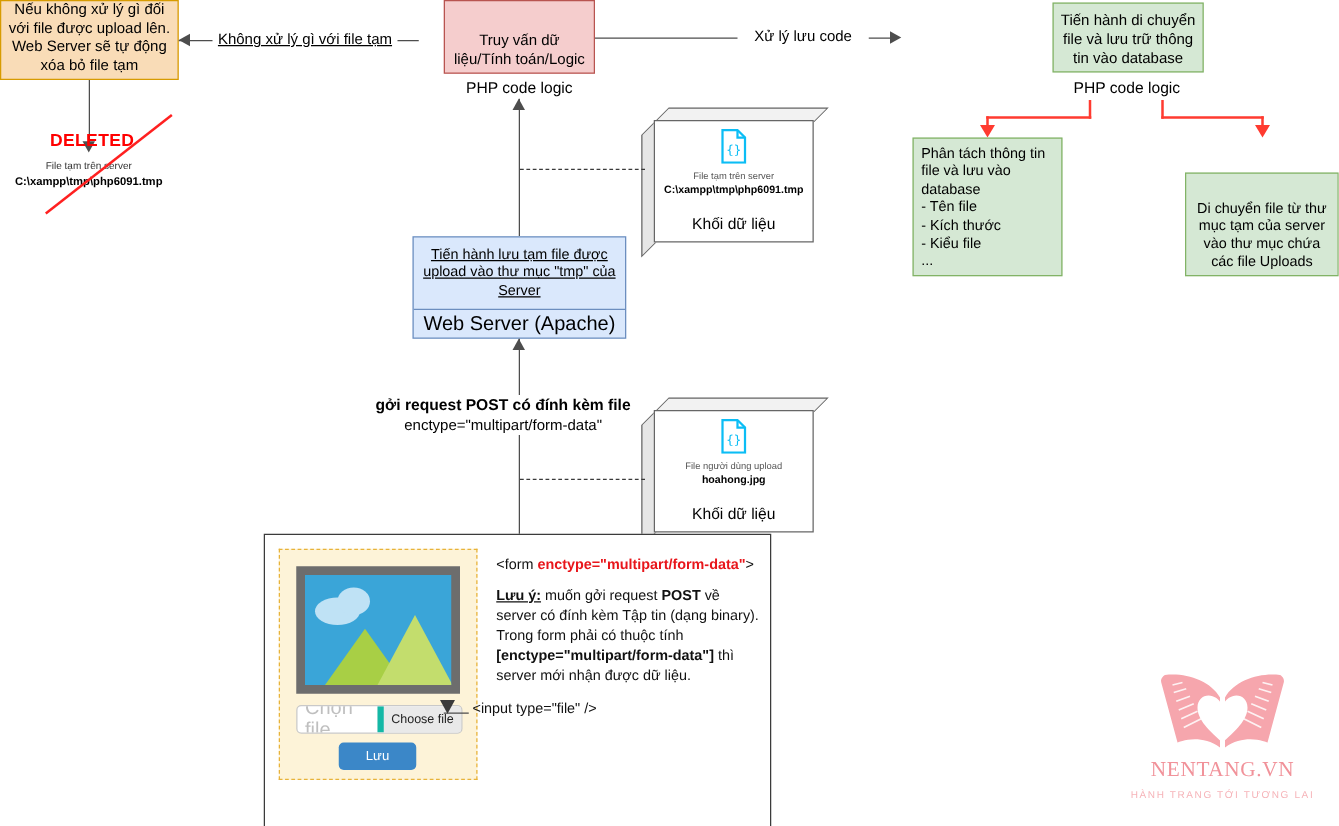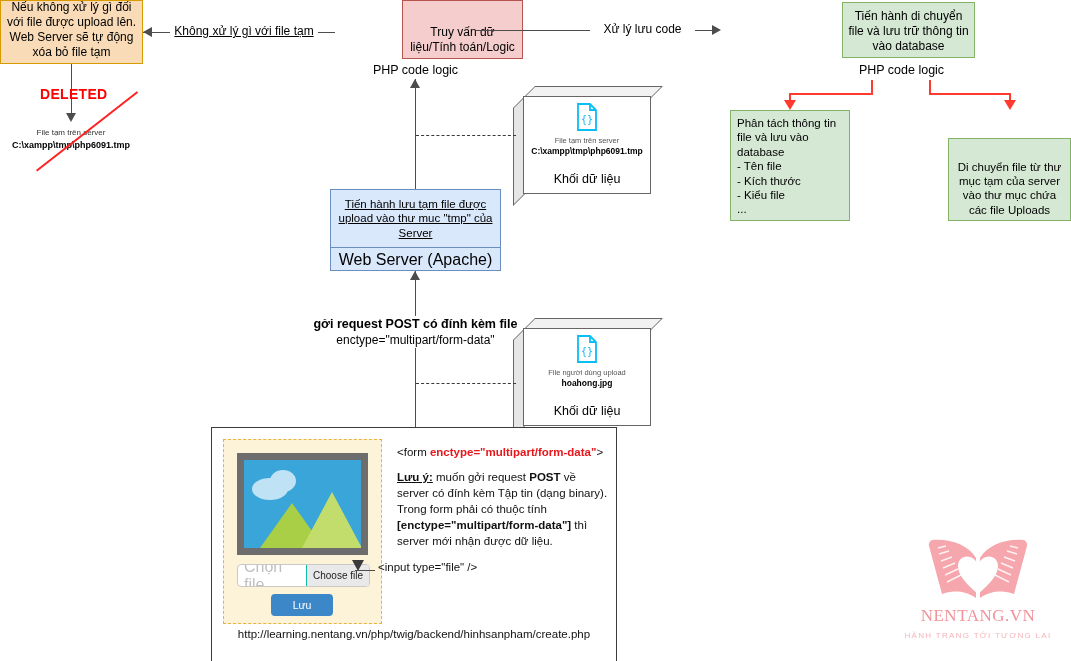--- a/index.html
+++ b/index.html
@@ -5,21 +5,21 @@
   html,body{margin:0;padding:0;background:#ffffff;}
   body{width:1071px;height:661px;position:relative;overflow:hidden;
        font-family:"Liberation Sans","DejaVu Sans",sans-serif;
        font-size:12px;color:#000;}
   .abs{position:absolute;box-sizing:border-box;}
 
   
   .box{position:absolute;box-sizing:border-box;display:flex;align-items:flex-end;
        justify-content:center;text-align:center;line-height:1.25;padding:3px 5px;}
   .box-orange{background:#f9dcb7;border:1.6px solid #d79b00;}
-  .box-red{background:#f5cdcd;border:1.6px solid #b85450;margin-left:47px;}
+  .box-red{background:#f5cdcd;border:1.6px solid #b85450;}
   .box-green{background:#d5e8d4;border:1.6px solid #82b366;}
 
   .caption{position:absolute;text-align:center;font-size:12.5px;color:#000;}
 
   .edge-label{position:absolute;background:#fff;font-size:12px;text-align:center;
               white-space:nowrap;line-height:1.3;}
 
   
   .hline{position:absolute;height:0;border-top:1.4px solid #4d4d4d;}
   .vline{position:absolute;width:0;border-left:1.4px solid #4d4d4d;}
@@ -71,21 +71,21 @@
   #img-frame{position:absolute;left:13px;top:13px;width:131px;height:102px;
              background:#6d6d6d;padding:7px;box-sizing:border-box;}
   #img-inner{width:100%;height:100%;background:#3aa5d8;position:relative;overflow:hidden;}
   .cloud{position:absolute;background:#bfe2f5;border-radius:50%;}
   .hill{position:absolute;width:0;height:0;border-style:solid;}
   #file-input{position:absolute;left:13px;top:124px;width:131px;height:21px;
               border:1px solid #c9c9c9;border-radius:4px;background:#fff;
               display:flex;align-items:stretch;overflow:hidden;}
   #file-input .ph{flex:1;display:flex;align-items:center;padding-left:6px;
                   color:#bfbfbf;font-size:16px;}
-  #file-input .btn{background:#e9e9e9;border-left:1px solid #14b8a6;
+  #file-input .btn{background:#e9e9e9;border-left:5px solid #14b8a6;
                    display:flex;align-items:center;padding:0 6px;font-size:10px;color:#222;}
   #save-btn{position:absolute;left:47px;top:154px;width:62px;height:22px;
             background:#3b87c8;border-radius:4px;color:#fff;font-size:10.5px;
             display:flex;align-items:center;justify-content:center;}
   #annot{position:absolute;left:185px;top:16px;width:212px;font-size:11.5px;
          line-height:1.4;color:#111;}
   #annot .red{color:#e8161b;font-weight:bold;}
   #annot .u{text-decoration:underline;font-weight:bold;}
   #url{position:absolute;left:0;top:200px;width:404px;text-align:center;
        font-size:11.5px;color:#111;}
@@ -105,37 +105,37 @@
 <div class="box box-orange abs" id="no-process-box" style="left:0;top:0;width:143px;height:64px;font-size:12px;">
   <span>Nếu không xử lý gì đối với file được upload lên. Web Server sẽ tự động xóa bỏ file tạm</span>
 </div>
 
 <div class="hline" style="left:143px;top:32px;width:192px;"></div>
 <div class="arw arw-left" style="left:143px;top:27px;"></div>
 <div class="edge-label" style="left:170px;top:24px;width:148px;text-decoration:underline;">Không xử lý gì với file tạm</div>
 
 <div class="vline" style="left:71px;top:64px;height:50px;"></div>
 <div class="arw arw-down" style="left:65.5px;top:113px;"></div>
-<div class="deleted-label" style="left:40px;top:86px;">DELETED</div>
+<div class="deleted-label" style="left:40px;top:104px;">DELETED</div>
 <div class="tmp-file-txt" style="left:-4px;top:128px;">
   <span>File tạm trên server</span><br>
   <span class="tmp-file-path">C:\xampp\tmp\php6091.tmp</span>
 </div>
 <div class="slash" style="left:36px;top:170px;width:128px;transform:rotate(-38deg);"></div>
 
 <div class="box box-red abs" id="php-logic-left" style="left:355px;top:0;width:121px;height:59px;font-size:12px;">
   <span>Truy vấn dữ liệu/Tính toán/Logic</span>
 </div>
 <div class="caption" style="left:355px;top:63px;width:121px;">PHP code logic</div>
 
 <div class="hline" style="left:476px;top:30px;width:237px;"></div>
 <div class="arw arw-right" style="left:712px;top:25px;"></div>
 <div class="edge-label" style="left:590px;top:22px;width:105px;">Xử lý lưu code</div>
 
-<div class="box box-green abs" id="php-logic-right" style="left:842px;top:2px;width:133px;height:56px;font-size:12px;">
+<div class="box box-green abs" id="php-logic-right" style="left:842px;top:2px;width:121px;height:56px;font-size:12px;">
   <span>Tiến hành di chuyển file và lưu trữ thông tin vào database</span>
 </div>
 <div class="caption" style="left:842px;top:63px;width:119px;">PHP code logic</div>
 
 <div class="redline" style="left:871px;top:80px;width:2px;height:15px;"></div>
 <div class="redline" style="left:789px;top:93px;width:84px;height:2px;"></div>
 <div class="redline" style="left:789px;top:93px;width:2px;height:9px;"></div>
 <div class="arw arw-down-red" style="left:784px;top:100px;"></div>
 
 <div class="redline" style="left:929px;top:80px;width:2px;height:15px;"></div>
@@ -180,21 +180,21 @@
 
 <div class="abs" id="web-server-box" style="left:330px;top:189px;width:171px;height:82px;background:#dae8fc;border:1.4px solid #6c8ebf;">
   <div style="height:57px;display:flex;align-items:center;justify-content:center;
               text-align:center;padding:2px 5px;box-sizing:border-box;font-size:11.5px;line-height:1.25;text-decoration:underline;">Tiến hành lưu tạm file được upload vào thư mục "tmp" của Server</div>
   <div style="height:23px;border-top:1.4px solid #6c8ebf;display:flex;align-items:center;
               justify-content:center;font-size:16px;font-weight:normal;">Web Server (Apache)</div>
 </div>
 
 <div class="vline" style="left:415px;top:271px;height:158px;"></div>
 <div class="arw arw-up" style="left:409.5px;top:271px;"></div>
-<div class="edge-label" style="left:305px;top:316px;width:221px;">
+<div class="edge-label" style="left:292px;top:316px;width:221px;">
   <span style="font-weight:bold;font-size:12.5px;">gởi request POST có đính kèm file</span><br>
   <span style="font-size:12px;">enctype="multipart/form-data"</span>
 </div>
 
 <div class="datablock" style="left:513px;top:318px;width:138px;height:108px;">
   <div class="shadow-top"></div>
   <div class="shadow-side"></div>
   <div class="face">
     <div class="db-icon">
       <svg width="22" height="28" viewBox="0 0 22 28" aria-hidden="true">
@@ -234,21 +234,20 @@
 
   <div id="annot">
     <div style="margin-bottom:9px;">
       <span>&lt;form </span><span class="red">enctype="multipart/form-data"</span><span>&gt;</span>
     </div>
     <div>
       <span class="u">Lưu ý:</span><span> muốn gởi request </span><span style="font-weight:bold;">POST</span><span> về server có đính kèm Tập tin (dạng binary). Trong form phải có thuộc tính </span><span style="font-weight:bold;">[enctype="multipart/form-data"]</span><span> thì server mới nhận được dữ liệu.</span>
     </div>
   </div>
 
-  <div id="url">http://learning.nentang.vn/php/twig/backend/hinhsanpham/create.php</div>
 </div>
 
 <div class="hline" style="left:355px;top:570px;width:20px;"></div>
 <div style="position:absolute;left:352px;top:560px;width:0;height:0;
             border-left:6px solid transparent;border-right:6px solid transparent;
             border-top:11px solid #3b3b3b;"></div>
 <div id="input-note">&lt;input type="file" /&gt;</div>
 
 <div id="logo">
   <svg width="160" height="72" viewBox="0 0 160 72" aria-hidden="true" style="position:absolute;left:0;top:0;">

